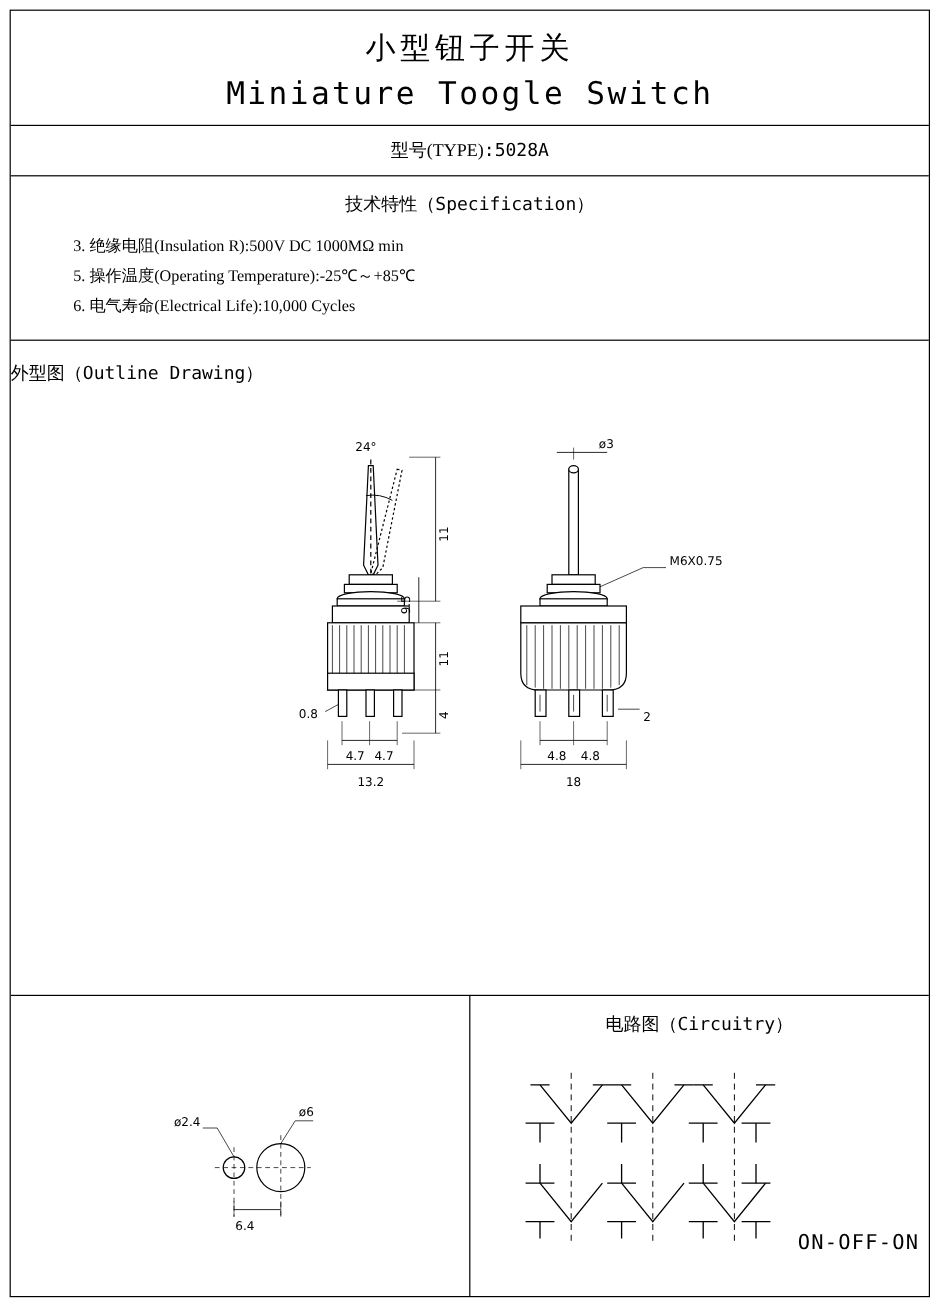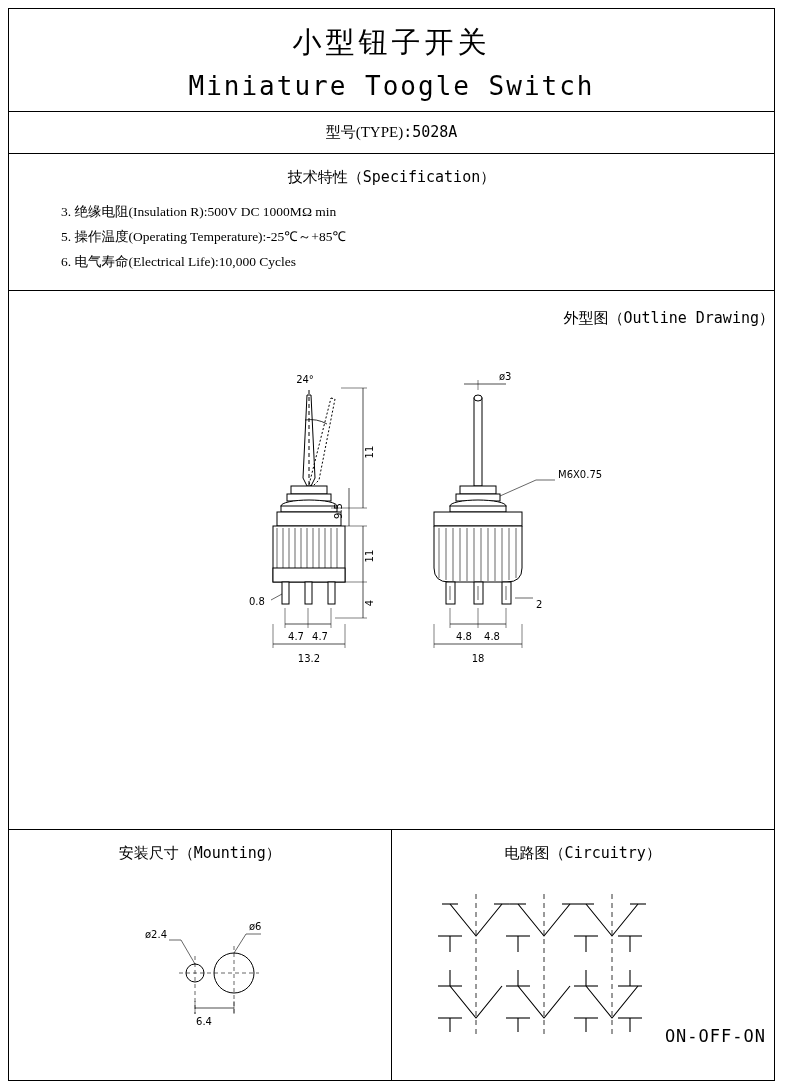--- a/index.html
+++ b/index.html
@@ -29,21 +29,21 @@
     border-bottom: 1.5px solid #000;
     box-sizing: border-box;
   }
   
   .title-band {
     padding: 14px 0 10px 0;
     text-align: center;
   }
   .title-cn {
     font-family: "Liberation Serif", serif;
-    font-size: 29px;
+    font-size: 25px;
     letter-spacing: 4px;
     font-weight: 400;
   }
   .title-en {
     font-family: "DejaVu Sans Mono", monospace;
     font-size: 26px;
     letter-spacing: 2px;
     margin-top: 8px;
   }
   
@@ -80,21 +80,21 @@
     line-height: 25px;
     white-space: nowrap;
   }
   
   .outline-band {
     flex: 1 1 auto;
     padding-top: 18px;
     position: relative;
   }
   .section-title {
-    text-align: right;
+    text-align: left;
     font-size: 15px;
   }
   .section-title .mono {
     font-family: "DejaVu Sans Mono", monospace;
   }
   .drawing-area {
     position: relative;
     width: 100%;
     height: 390px;
     text-align: right;
@@ -288,23 +288,20 @@
           <text x="483" y="312" text-anchor="middle">4.8</text>
           <text x="469" y="334" text-anchor="middle">18</text>
         </g>
       </svg>
     </div>
   </div>
 
   <div class="bottom-row">
 
     <div class="cell left">
-      <div class="cell-title">
-        <span>安装尺寸</span><span class="mono">（Mounting）</span>
-      </div>
       <svg width="383" height="200" viewBox="0 0 383 200" style="position:absolute;left:0;top:48px;">
         <g stroke="#000" fill="none" stroke-width="1">
           <circle cx="186" cy="95" r="9"></circle>
           <circle cx="225" cy="95" r="20"></circle>
 
           <line x1="186" y1="78" x2="186" y2="136" stroke-dasharray="4,3" stroke-width="0.6"></line>
           <line x1="225" y1="68" x2="225" y2="136" stroke-dasharray="4,3" stroke-width="0.6"></line>
           <line x1="170" y1="95" x2="250" y2="95" stroke-dasharray="4,3" stroke-width="0.6"></line>
 
           <line x1="186" y1="86" x2="172" y2="62" stroke-width="0.6"></line>

